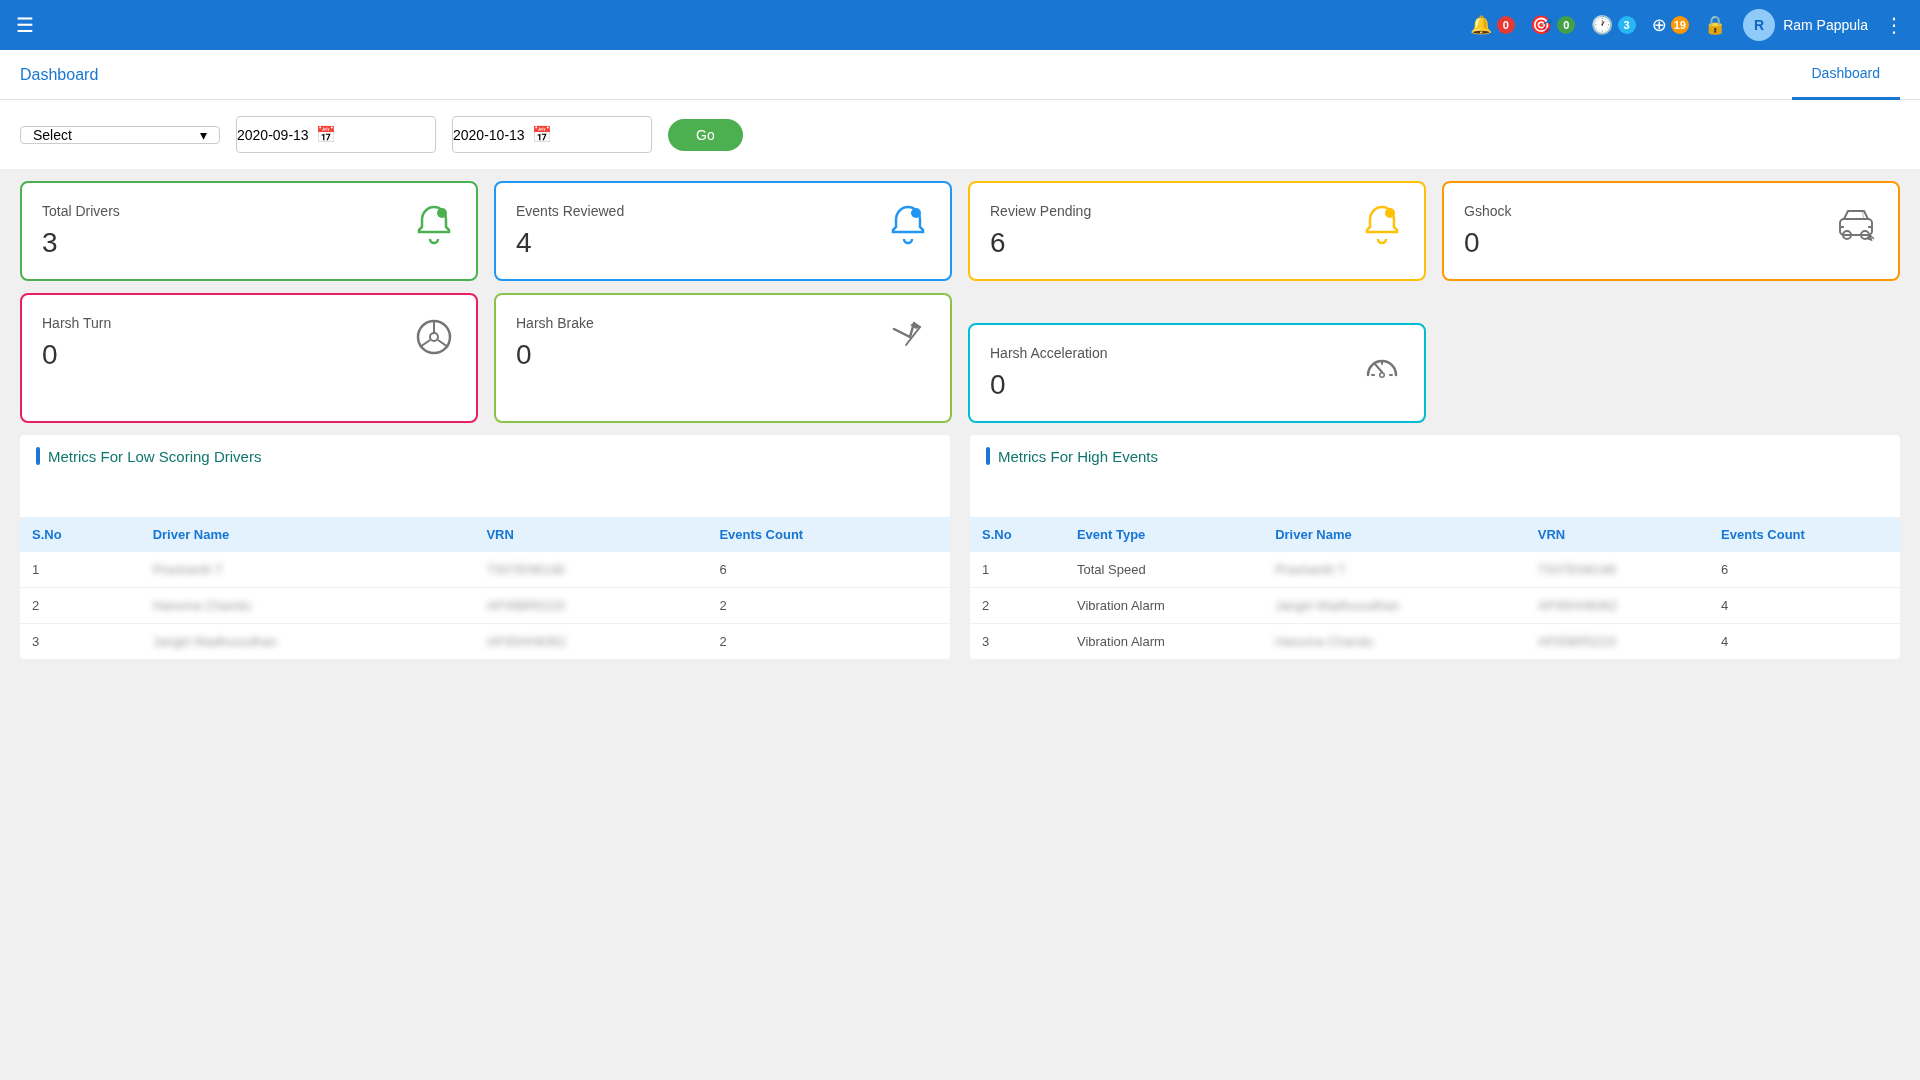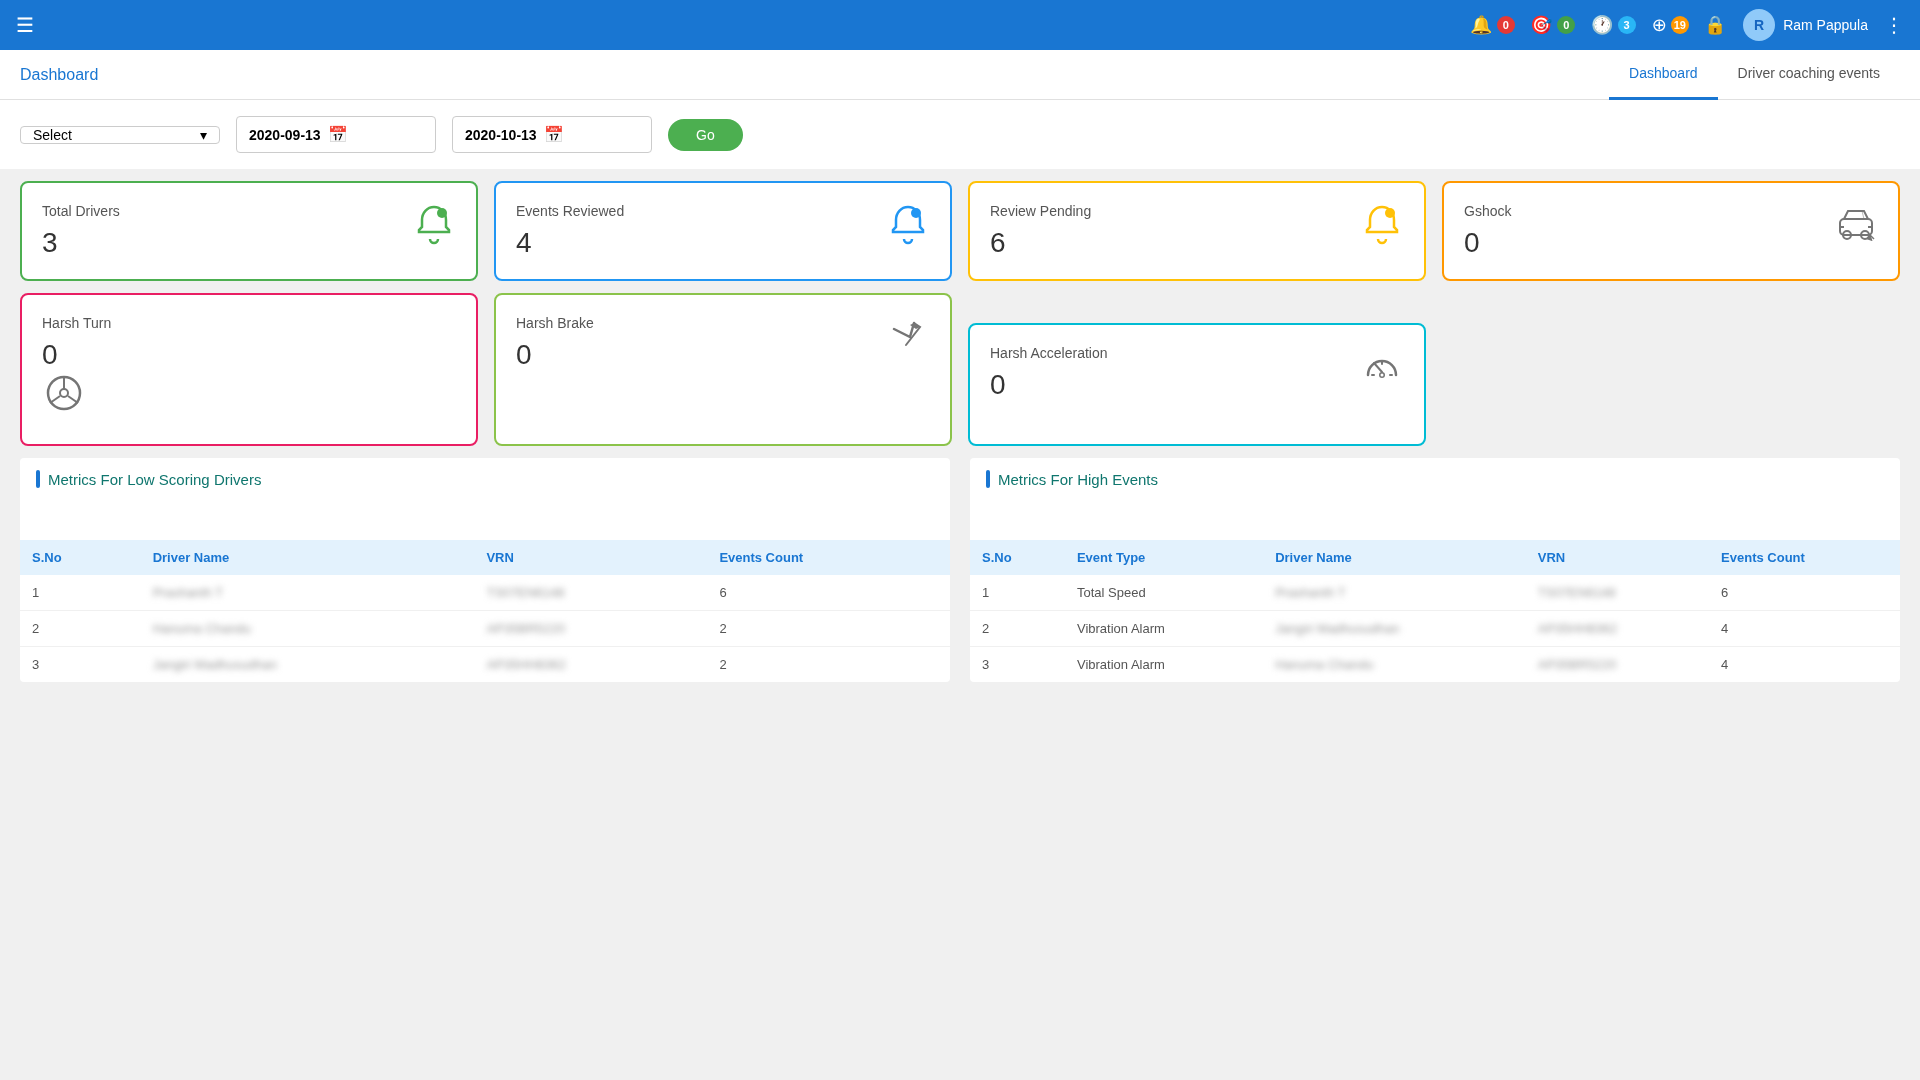--- a/index.html
+++ b/index.html
@@ -89,28 +89,27 @@
       min-width: 200px;
       display: flex;
       align-items: center;
       justify-content: space-between;
       cursor: pointer;
       background: white;
     }
     .date-input {
       border: 1px solid #ccc;
       border-radius: 4px;
-      padding: 8px 12px;
+      padding: 8px 0;
       font-size: 14px;
       display: flex;
       align-items: center;
       gap: 8px;
       background: white;
       min-width: 200px;
-      font-weight: bold;
     }
     .date-icon { color: #666; font-size: 16px; }
     .go-btn {
       background: #4caf50;
       color: white;
       border: none;
       border-radius: 20px;
       padding: 8px 28px;
       font-size: 14px;
       cursor: pointer;
@@ -131,21 +130,21 @@
       border: 2px solid;
     }
     .card-content {}
     .card-label { font-size: 14px; color: #555; margin-bottom: 8px; }
     .card-value { font-size: 28px; font-weight: 400; color: #333; }
 
     .card.green { border-color: #4caf50; }
     .card.blue { border-color: #2196F3; }
     .card.yellow { border-color: #FFC107; }
     .card.orange { border-color: #FF9800; }
-    .card.pink { border-color: #E91E63; flex-direction: column; }
+    .card.pink { border-color: #E91E63; }
     .card.lime { border-color: #8BC34A; }
     .card.cyan { border-color: #00BCD4; margin-top: 30px; }
 
     
     .bell-green { color: #4caf50; font-size: 36px; }
     .bell-blue { color: #2196F3; font-size: 36px; }
     .car-icon { color: #757575; font-size: 36px; }
     .steering-icon { color: #757575; font-size: 36px; }
     .brake-icon { color: #757575; font-size: 36px; }
     .speed-icon { color: #757575; font-size: 36px; }
@@ -213,23 +212,20 @@
     <span class="more-icon">⋮</span>
   </div>
 </div>
 
 <div class="sub-header">
   <span class="page-title">Dashboard</span>
   <div class="nav-tabs">
     <div class="nav-tab active">
       <span>Dashboard</span>
     </div>
-    <div class="nav-tab">
-      <span>Driver coaching events</span>
-    </div>
   </div>
 </div>
 
 <div class="toolbar">
   <div class="select-box">
     <span>Select</span>
     <span>▾</span>
   </div>
   <div class="date-input">
     <span>2020-09-13</span>

